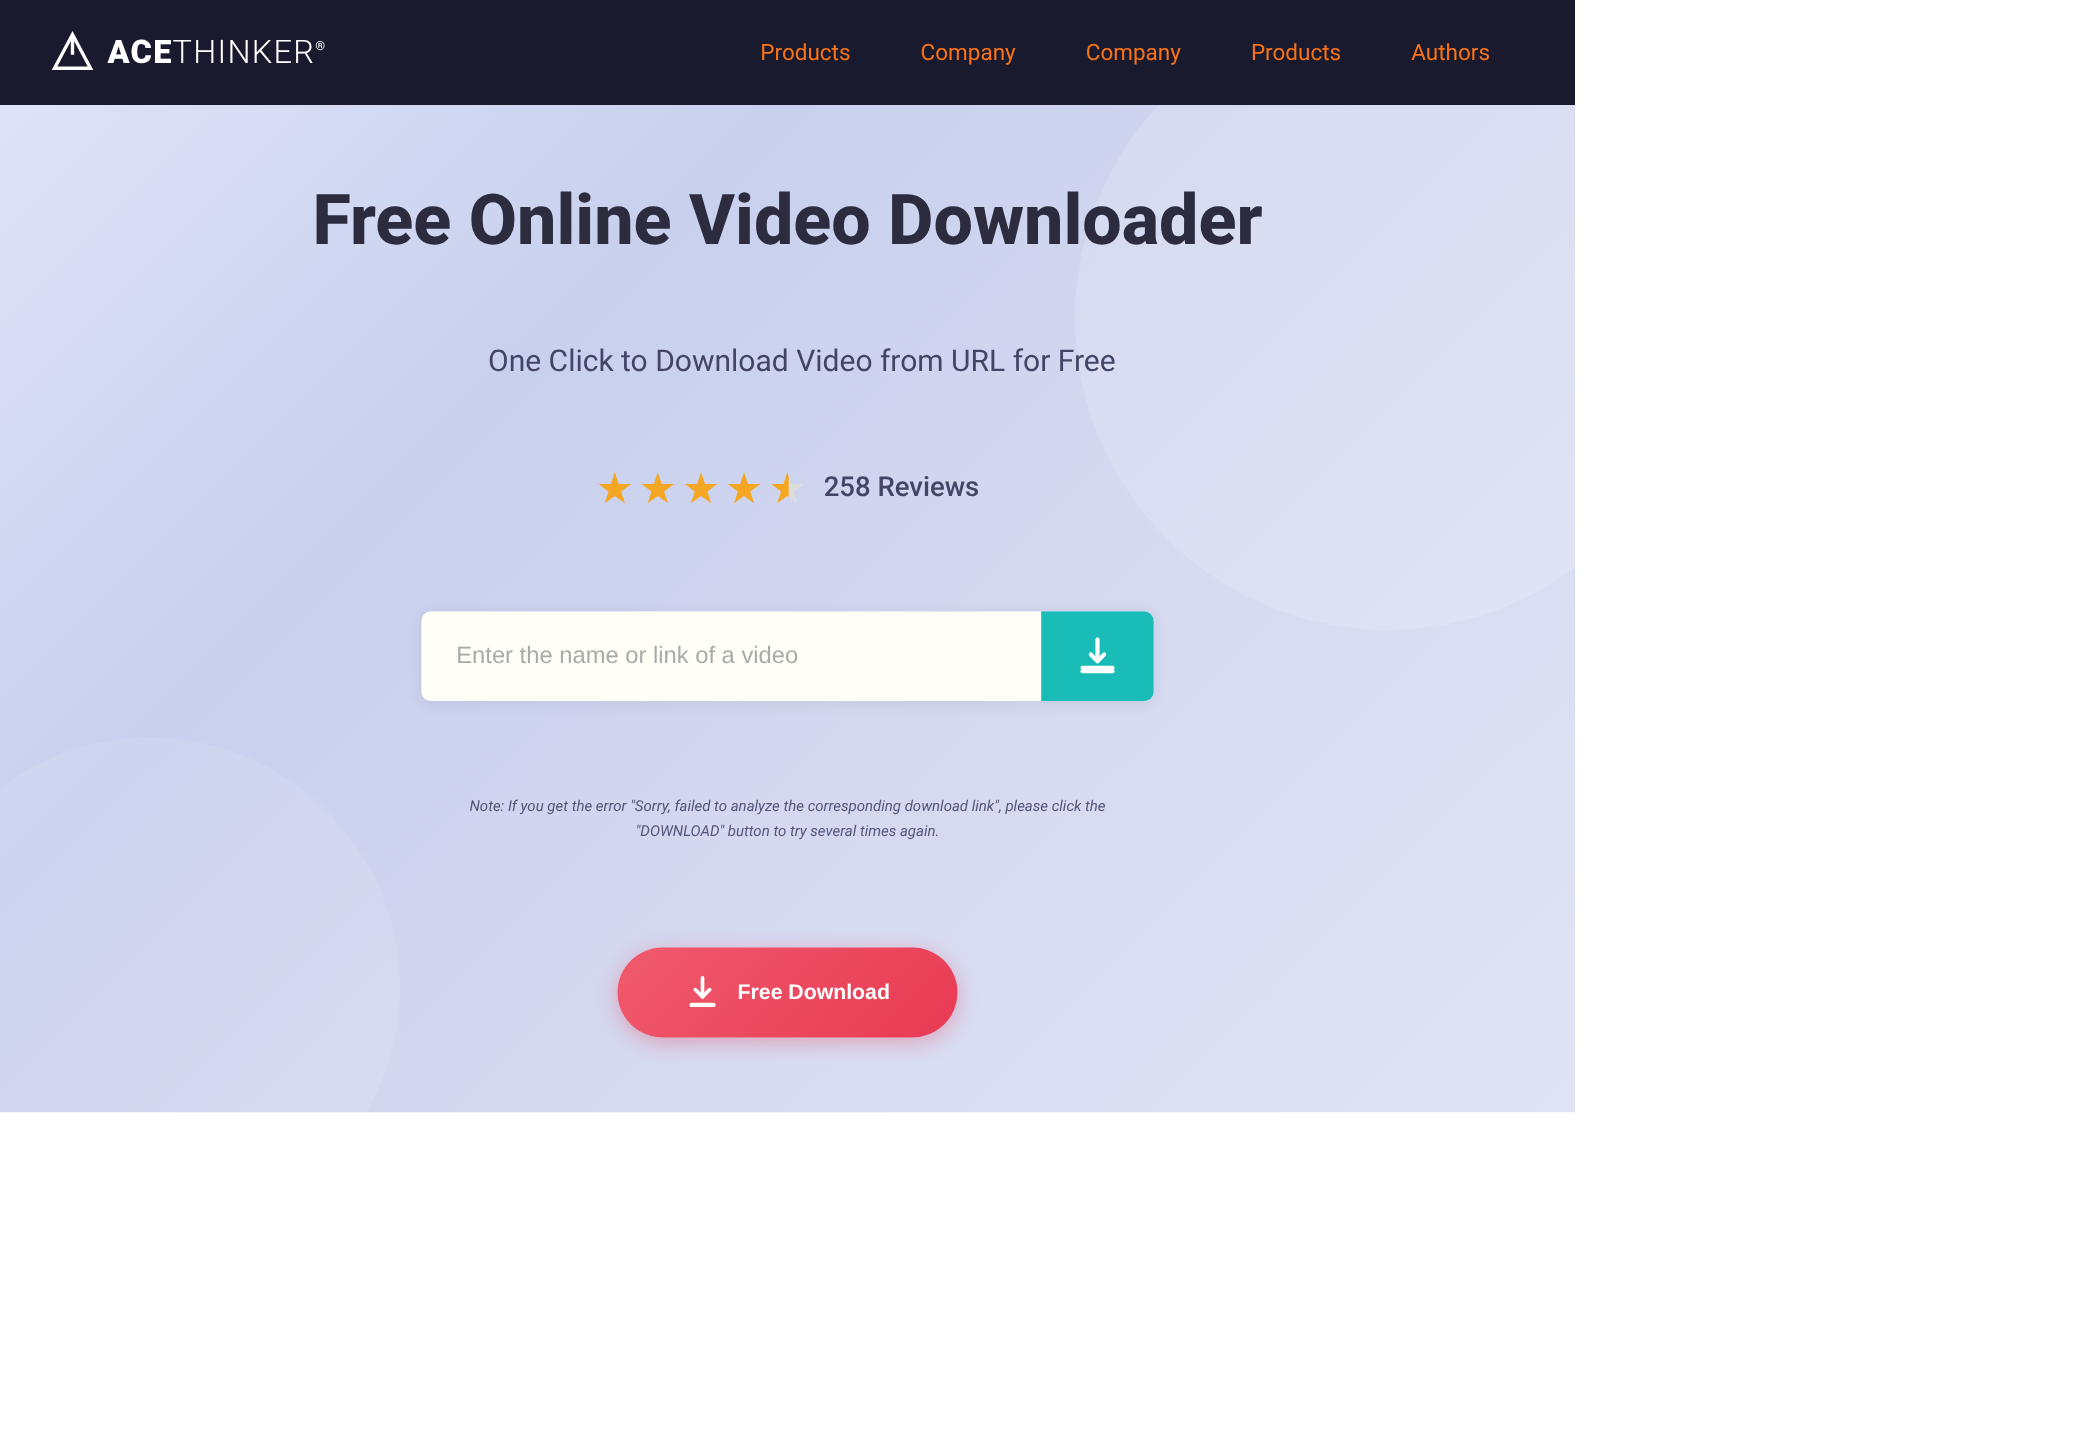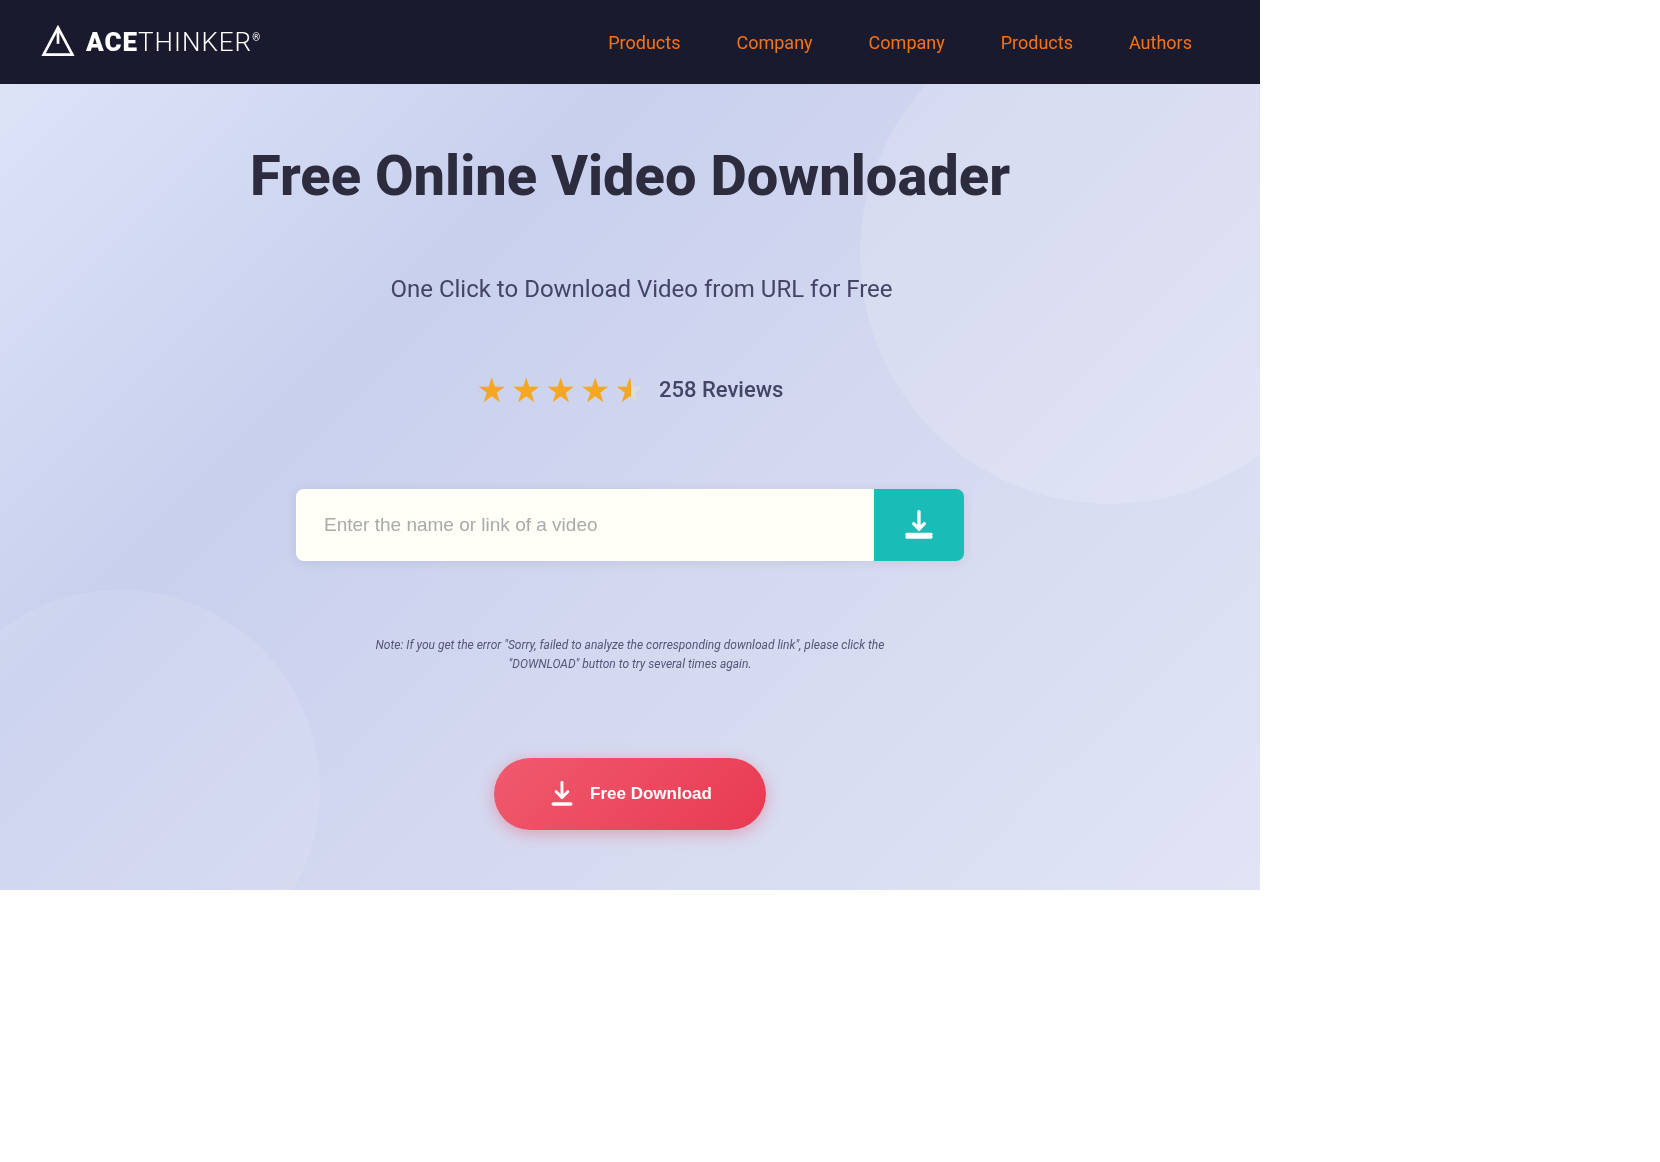--- a/index.html
+++ b/index.html
@@ -150,21 +150,21 @@
 
     .reviews-count {
       font-size: 22px;
       color: #444466;
       font-weight: 500;
     }
 
     .search-row {
       display: flex;
       align-items: stretch;
-      width: 668px;
+      width: 586px;
       max-width: 100%;
       margin-bottom: 36px;
       border-radius: 8px;
       overflow: hidden;
       box-shadow: 0 2px 12px rgba(0,0,0,0.08);
       position: relative;
       z-index: 1;
     }
 
     .search-input {

